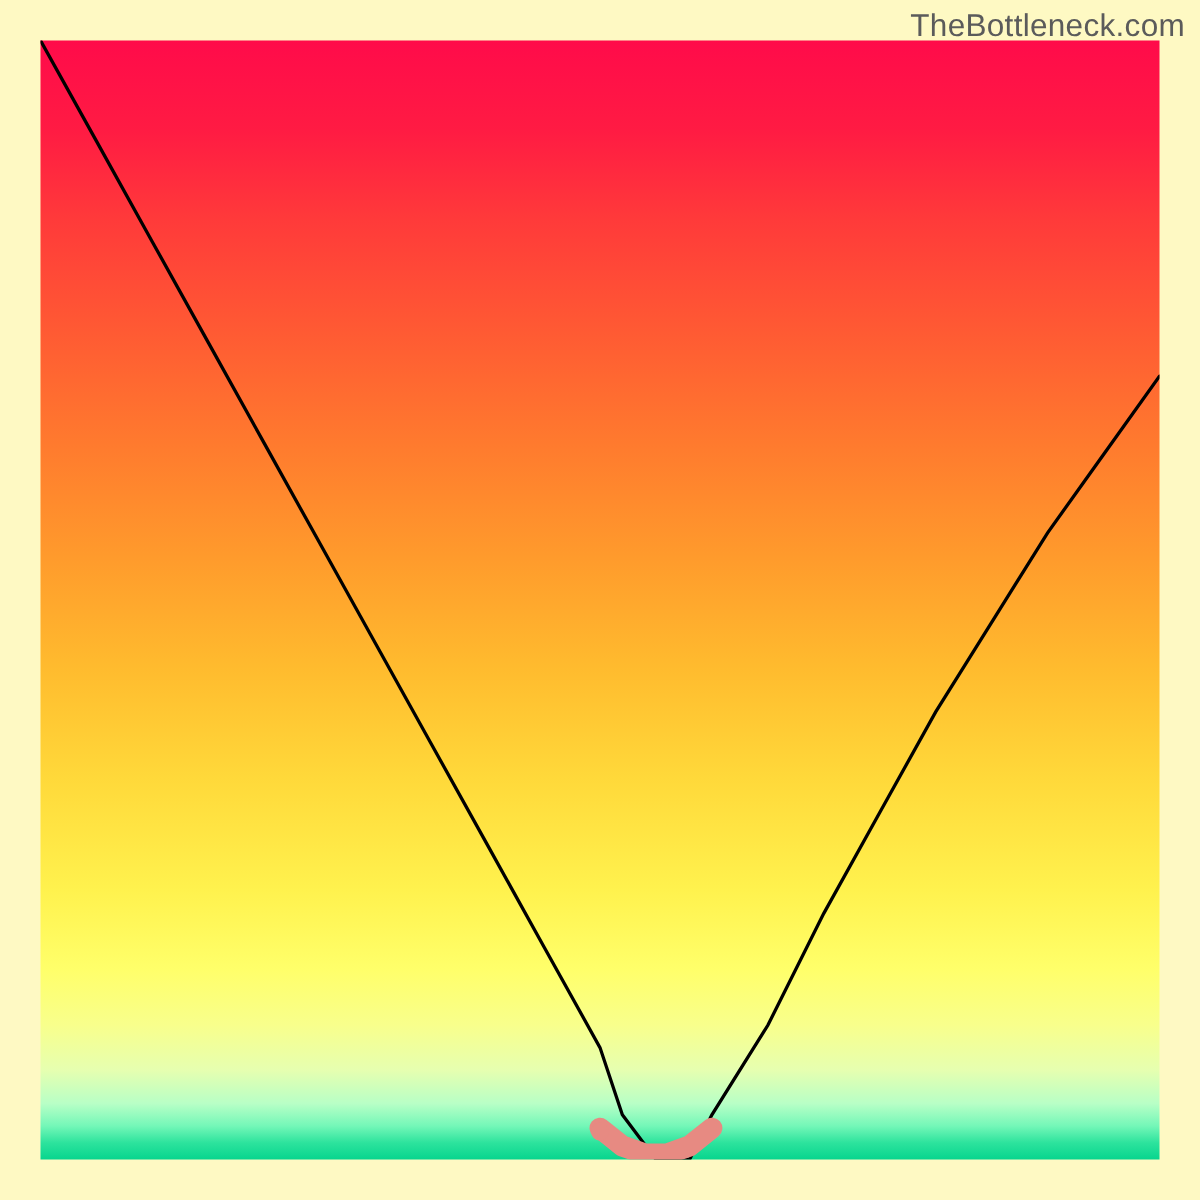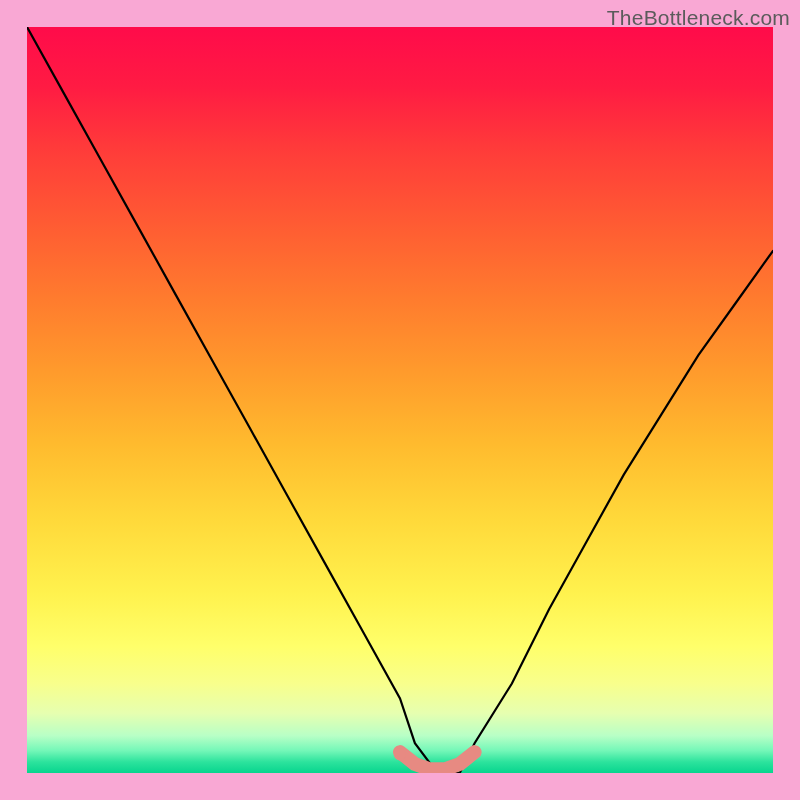--- a/index.html
+++ b/index.html
@@ -10,21 +10,21 @@
     background: #000;
     overflow: hidden;
     font-family: Arial, Helvetica, sans-serif;
   }
   .frame {
     position: absolute;
     left: 0;
     top: 0;
     width: 800px;
     height: 800px;
-    background: #f9a8d4;
+    background: #fef9c3;
     text-decoration: underline;
   }
   .plot {
     position: absolute;
     left: 27px;
     top: 27px;
     width: 746px;
     height: 746px;
     background: linear-gradient(to bottom,
       #ff0b4a 0%,

